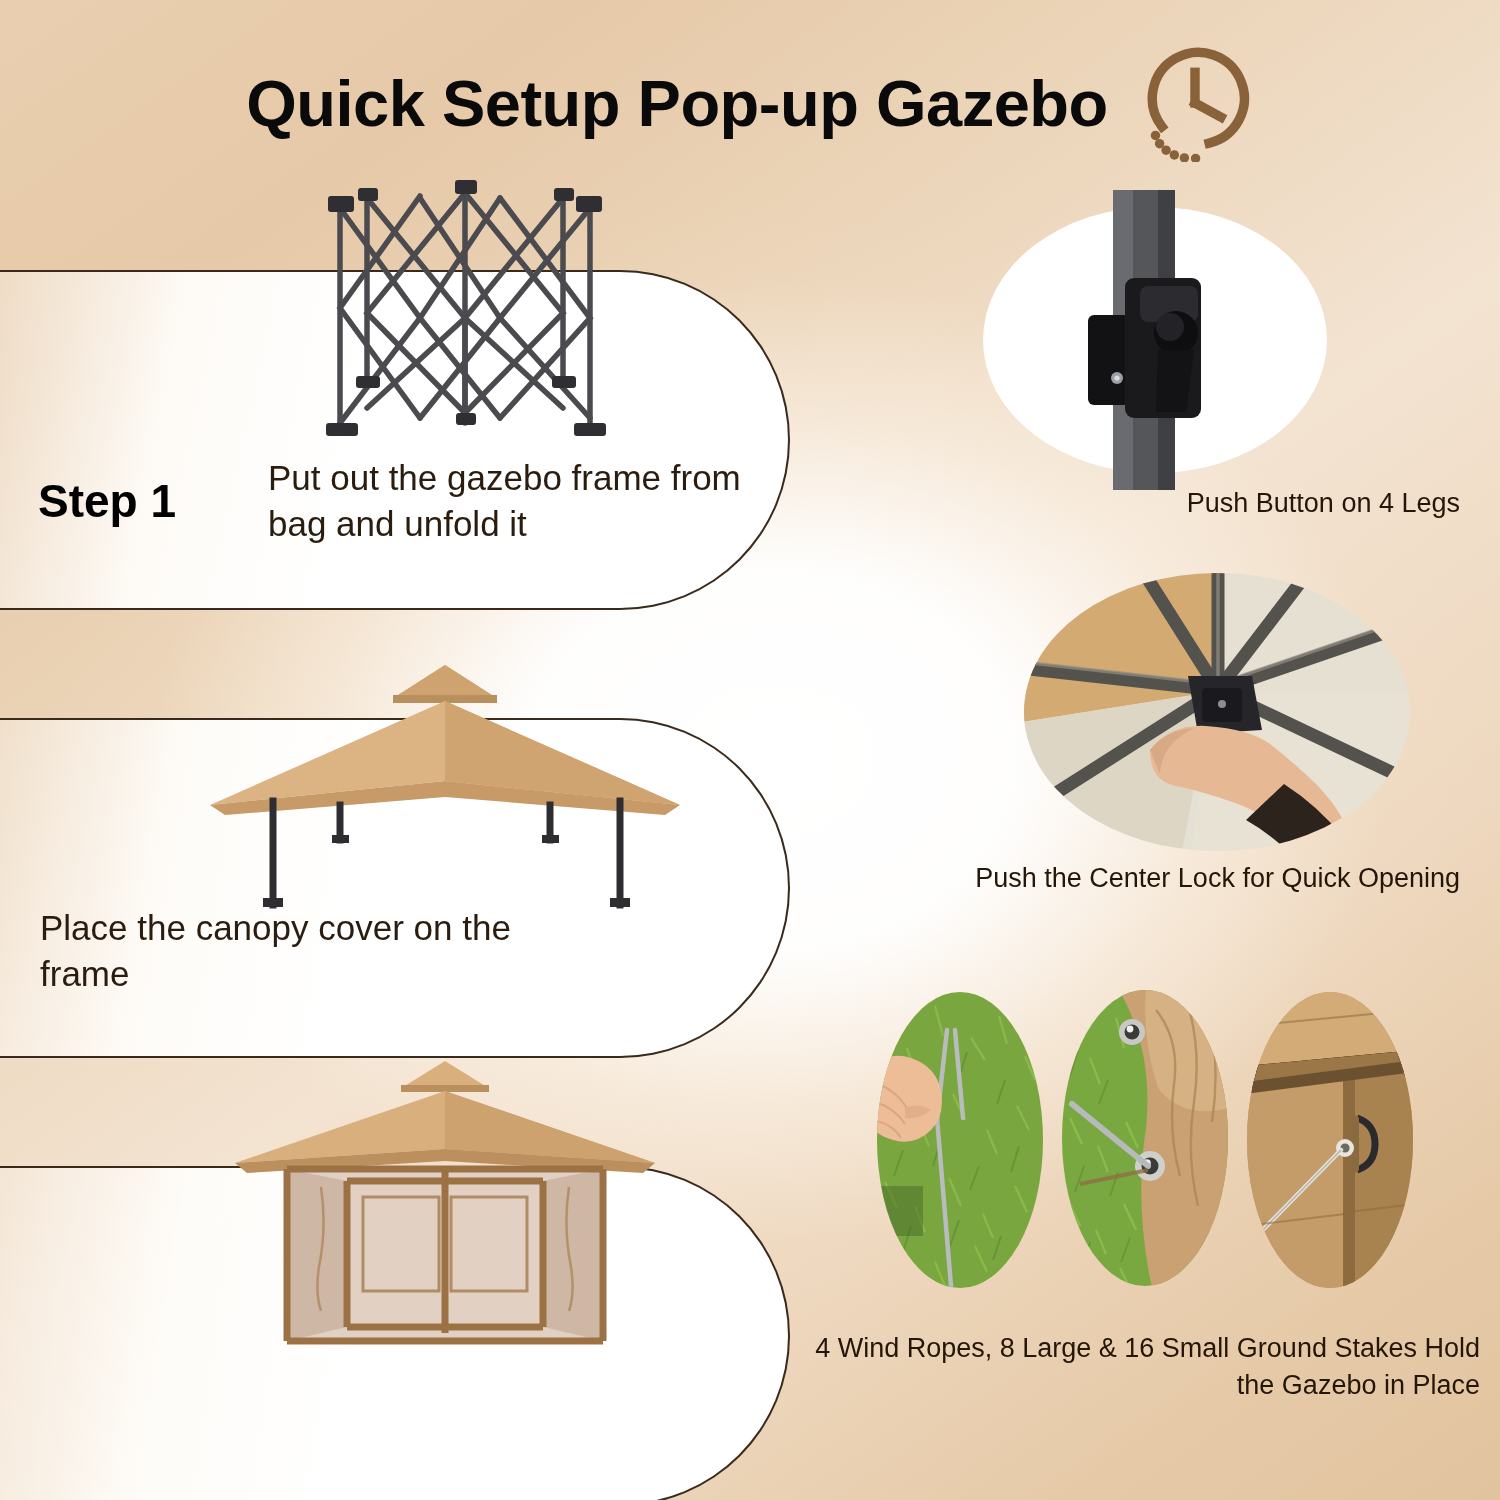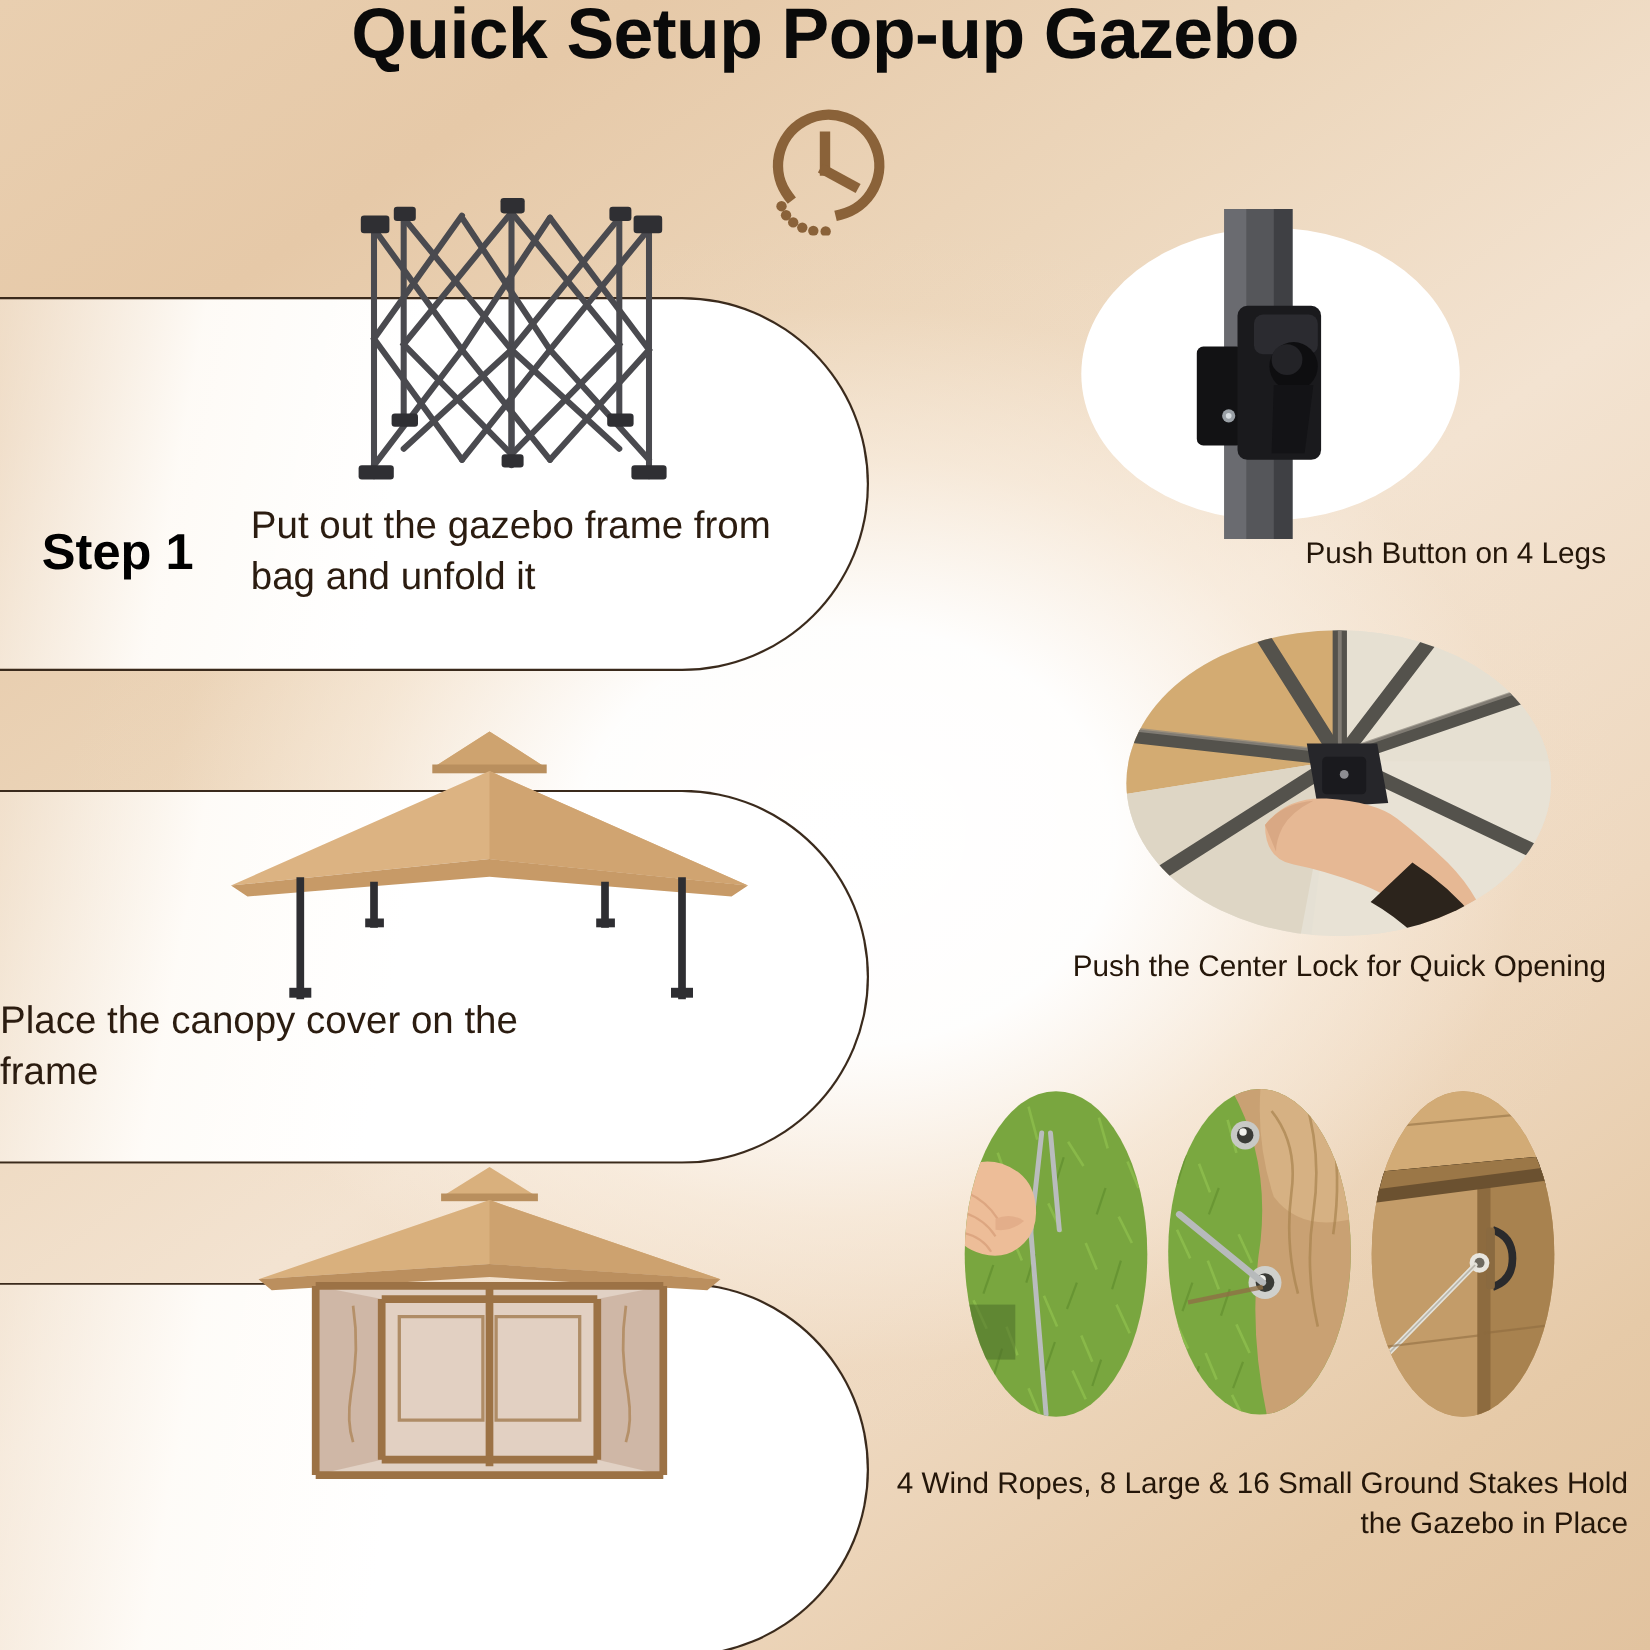--- a/index.html
+++ b/index.html
@@ -37,21 +37,20 @@
   #header {
     position: absolute;
     top: 48px;
     left: 0;
     width: 1500px;
     height: 110px;
     display: flex;
     align-items: center;
     justify-content: center;
     gap: 28px;
-    flex-direction: column;
   }
   #poster-title {
     font-size: 65px;
     font-weight: bold;
     color: #0a0a0a;
     letter-spacing: -0.5px;
     white-space: nowrap;
   }
   .clock-icon { display: block; }
 
@@ -99,20 +98,21 @@
     color: #000;
     line-height: 1;
     white-space: nowrap;
   }
   .step-desc {
     flex: 1 1 auto;
     font-size: 35px;
     line-height: 1.32;
     color: #2b1c10;
     max-width: 500px;
+    margin-left: 40px;
   }
 
   .step-art {
     position: absolute;
     z-index: 5;
     pointer-events: none;
   }
   #art-frame  { left: 300px; top: 168px;  width: 330px; height: 300px; }
   #art-canopy { left: 195px; top: 655px;  width: 500px; height: 270px; }
   #art-mesh   { left: 225px; top: 1055px; width: 440px; height: 310px; }

